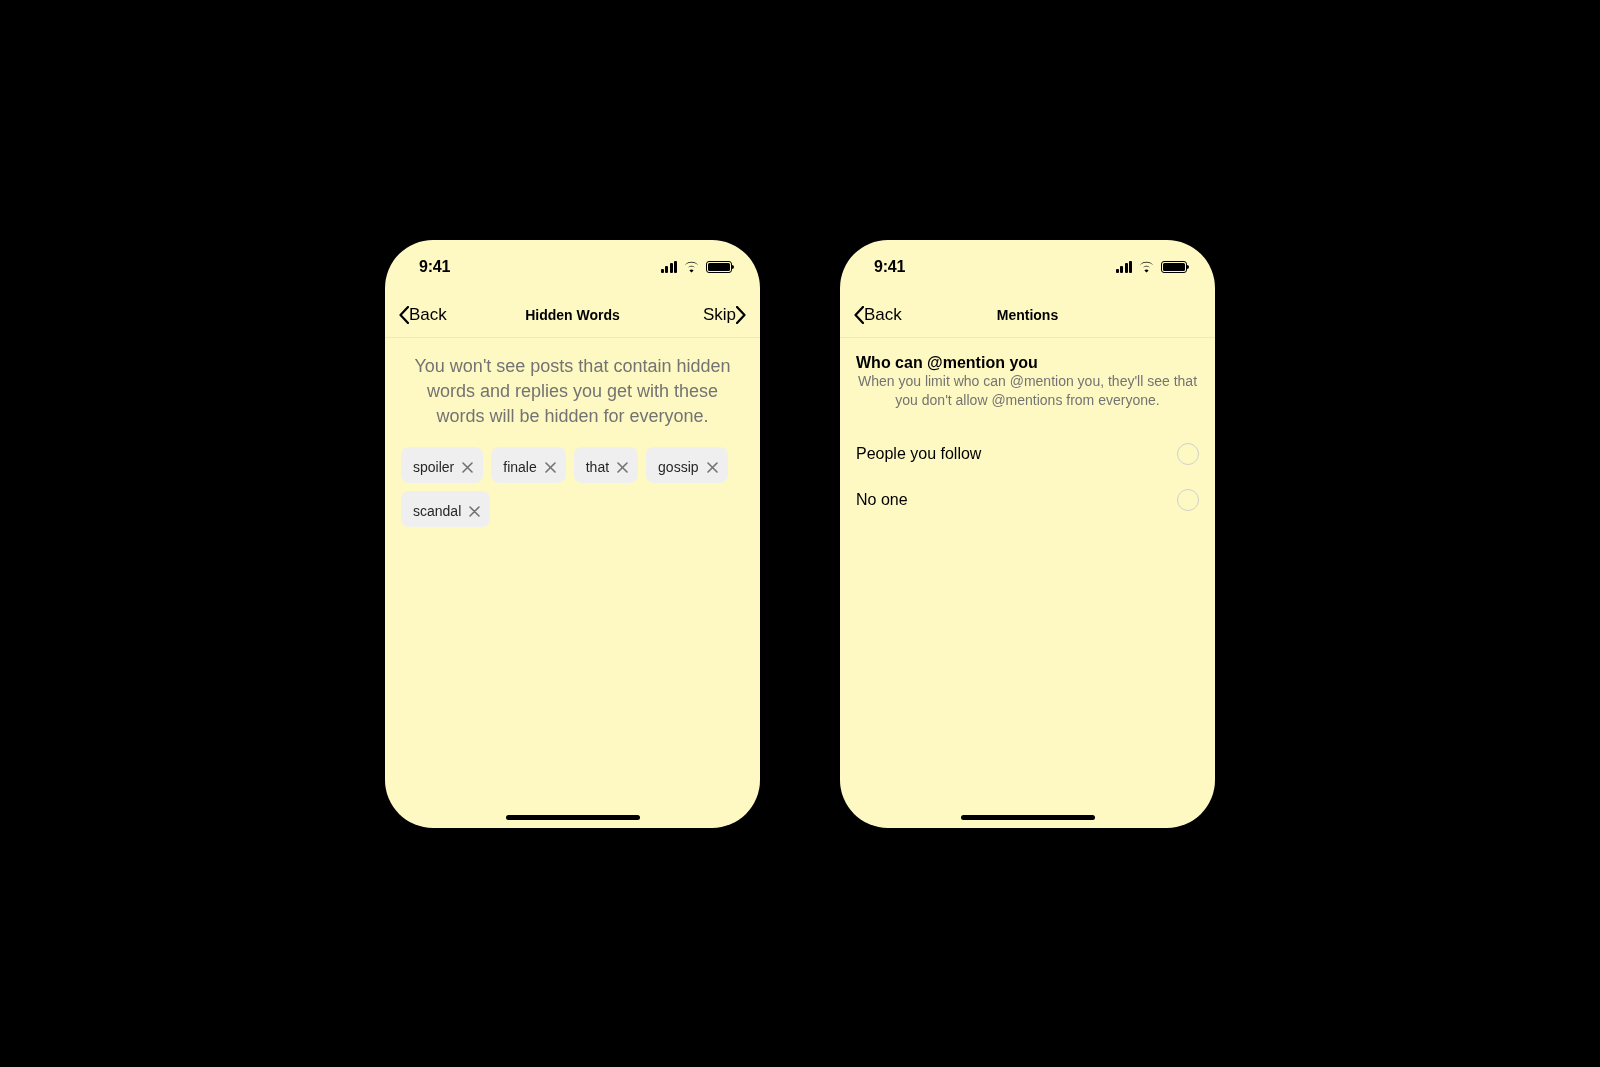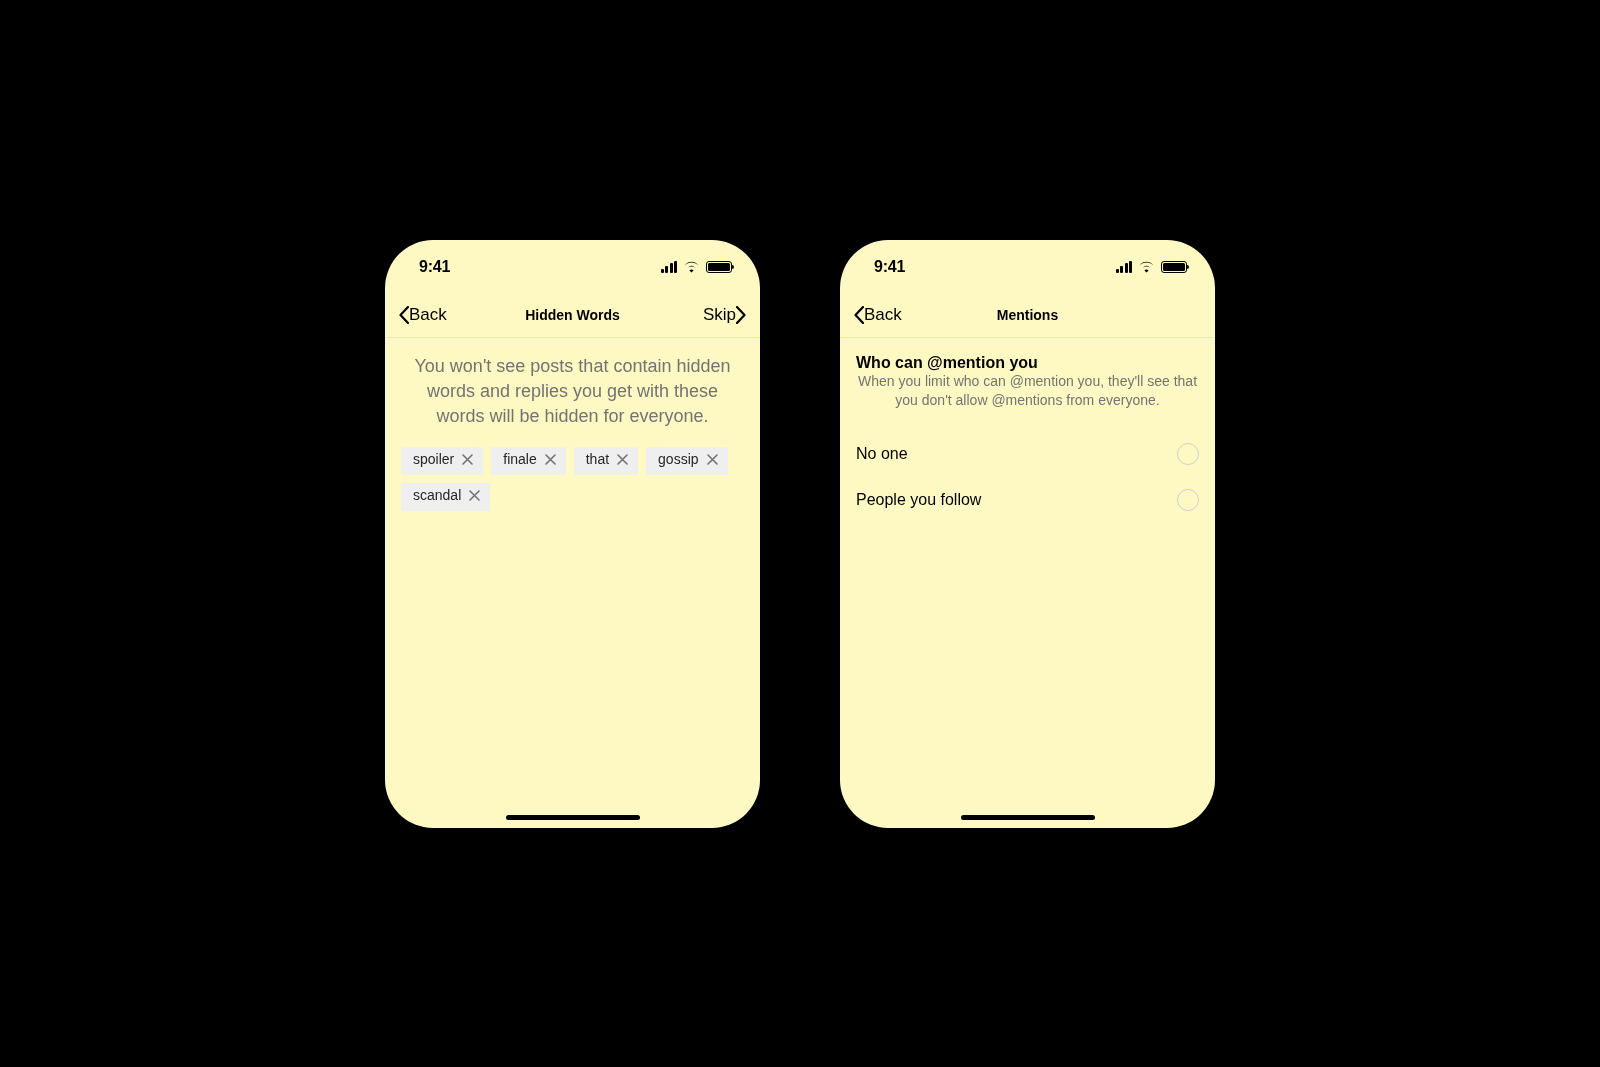--- a/index.html
+++ b/index.html
@@ -129,22 +129,22 @@
       display: flex;
       flex-wrap: wrap;
       gap: 8px;
     }
 
     .chip {
       display: inline-flex;
       align-items: center;
       gap: 8px;
       background: #efefef;
-      border-radius: 0;
-      padding: 4px 10px 8px 12px;
+      border-radius: 8px;
+      padding: 12px 10px 8px 12px;
       font-size: 14px;
       color: #262626;
       cursor: default;
     }
 
     .chip-remove {
       cursor: pointer;
       display: inline-flex;
       align-items: center;
     }
@@ -330,23 +330,23 @@
     </div>
     <div class="nav-title">Mentions</div>
     <div class="nav-skip" style="visibility:hidden">x</div>
   </div>
 
   <div class="content">
     <div class="section-title">Who can @mention you</div>
     <div class="section-desc">When you limit who can @mention you, they'll see that you don't allow @mentions from everyone.</div>
 
     <div class="option-row">
+      <span class="option-label">People you follow</span>
+      <span class="radio"></span>
+    </div>
+    <div class="option-row">
       <span class="option-label">No one</span>
       <span class="radio"></span>
     </div>
-    <div class="option-row">
-      <span class="option-label">People you follow</span>
-      <span class="radio"></span>
-    </div>
   </div>
 
   <div class="home-indicator"></div>
 </div>
 
 </body></html>

